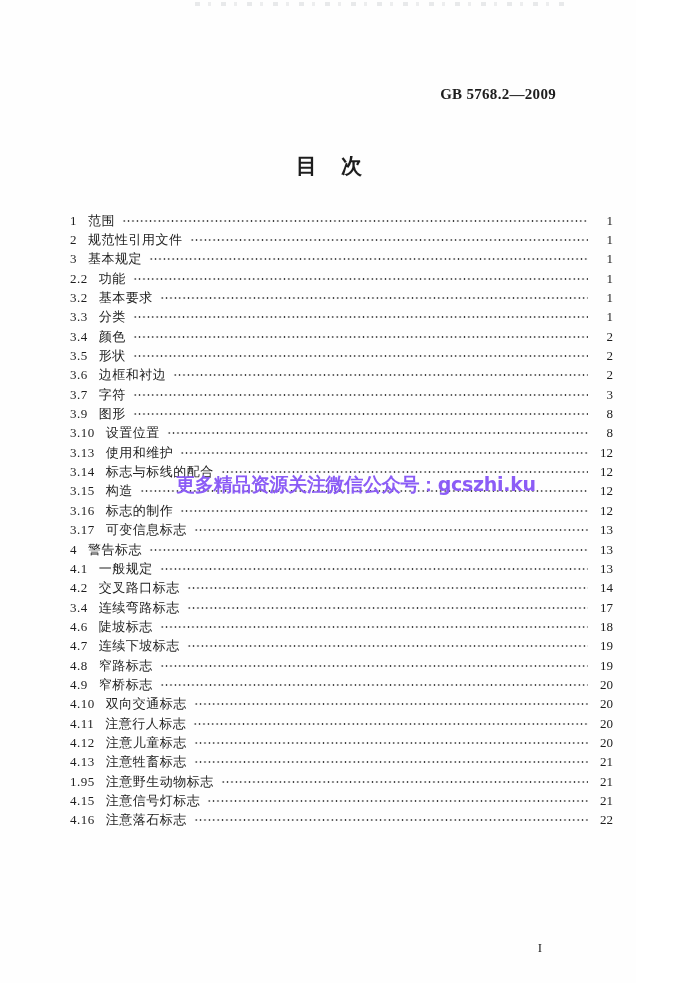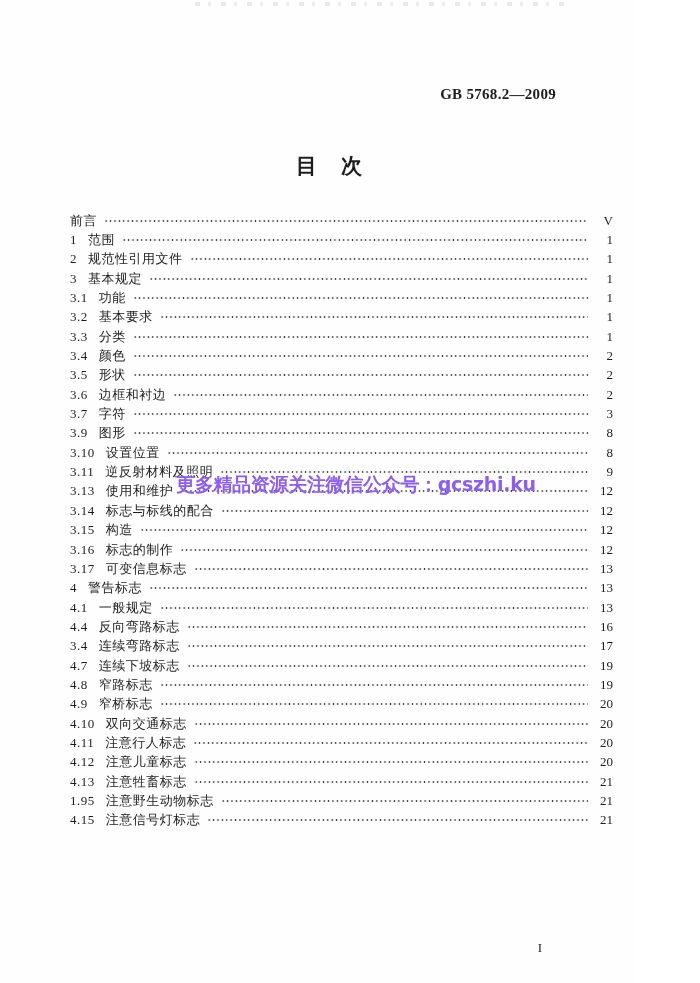--- a/index.html
+++ b/index.html
@@ -96,26 +96,20 @@
   <div class="scan-artifacts"></div>
 
   <div class="header-code">GB 5768.2—2009</div>
 
   <div class="doc-title">
     <span>目</span>
     <span>次</span>
   </div>
 
   <div class="toc">
-    <div class="toc-row">
-
-      <span class="toc-label">前言</span>
-      <span class="toc-leader"></span>
-      <span class="toc-page">V</span>
-    </div>
 
     <div class="toc-row">
       <span class="toc-num">1</span>
       <span class="toc-label">范围</span>
       <span class="toc-leader"></span>
       <span class="toc-page">1</span>
     </div>
 
     <div class="toc-row">
       <span class="toc-num">2</span>
@@ -125,21 +119,21 @@
     </div>
 
     <div class="toc-row">
       <span class="toc-num">3</span>
       <span class="toc-label">基本规定</span>
       <span class="toc-leader"></span>
       <span class="toc-page">1</span>
     </div>
 
     <div class="toc-row">
-      <span class="toc-num">3.1</span>
+      <span class="toc-num">2.2</span>
       <span class="toc-label">功能</span>
       <span class="toc-leader"></span>
       <span class="toc-page">1</span>
     </div>
 
     <div class="toc-row">
       <span class="toc-num">3.2</span>
       <span class="toc-label">基本要求</span>
       <span class="toc-leader"></span>
       <span class="toc-page">1</span>
@@ -188,26 +182,20 @@
       <span class="toc-page">8</span>
     </div>
 
     <div class="toc-row">
       <span class="toc-num">3.10</span>
       <span class="toc-label">设置位置</span>
       <span class="toc-leader"></span>
       <span class="toc-page">8</span>
     </div>
 
-    <div class="toc-row">
-      <span class="toc-num">3.11</span>
-      <span class="toc-label">逆反射材料及照明</span>
-      <span class="toc-leader"></span>
-      <span class="toc-page">9</span>
-    </div>
 
 
     <div class="toc-row">
       <span class="toc-num">3.13</span>
       <span class="toc-label">使用和维护</span>
       <span class="toc-leader"></span>
       <span class="toc-page">12</span>
     </div>
 
     <div class="toc-row">
@@ -245,36 +233,42 @@
       <span class="toc-page">13</span>
     </div>
 
     <div class="toc-row">
       <span class="toc-num">4.1</span>
       <span class="toc-label">一般规定</span>
       <span class="toc-leader"></span>
       <span class="toc-page">13</span>
     </div>
 
-
-
-    <div class="toc-row">
-      <span class="toc-num">4.4</span>
-      <span class="toc-label">反向弯路标志</span>
-      <span class="toc-leader"></span>
-      <span class="toc-page">16</span>
-    </div>
+    <div class="toc-row">
+      <span class="toc-num">4.2</span>
+      <span class="toc-label">交叉路口标志</span>
+      <span class="toc-leader"></span>
+      <span class="toc-page">14</span>
+    </div>
+
+
 
     <div class="toc-row">
       <span class="toc-num">3.4</span>
       <span class="toc-label">连续弯路标志</span>
       <span class="toc-leader"></span>
       <span class="toc-page">17</span>
     </div>
 
+    <div class="toc-row">
+      <span class="toc-num">4.6</span>
+      <span class="toc-label">陡坡标志</span>
+      <span class="toc-leader"></span>
+      <span class="toc-page">18</span>
+    </div>
 
     <div class="toc-row">
       <span class="toc-num">4.7</span>
       <span class="toc-label">连续下坡标志</span>
       <span class="toc-leader"></span>
       <span class="toc-page">19</span>
     </div>
 
     <div class="toc-row">
       <span class="toc-num">4.8</span>
@@ -325,19 +319,25 @@
       <span class="toc-page">21</span>
     </div>
 
     <div class="toc-row">
       <span class="toc-num">4.15</span>
       <span class="toc-label">注意信号灯标志</span>
       <span class="toc-leader"></span>
       <span class="toc-page">21</span>
     </div>
 
+    <div class="toc-row">
+      <span class="toc-num">4.16</span>
+      <span class="toc-label">注意落石标志</span>
+      <span class="toc-leader"></span>
+      <span class="toc-page">22</span>
+    </div>
   </div>
 
   <div class="watermark" style="color: #8b5cf6;">更多精品资源关注微信公众号：gcszhi.ku</div>
 
   <div class="footer-page-num">I</div>
 
 </div>
 
 </body></html>

